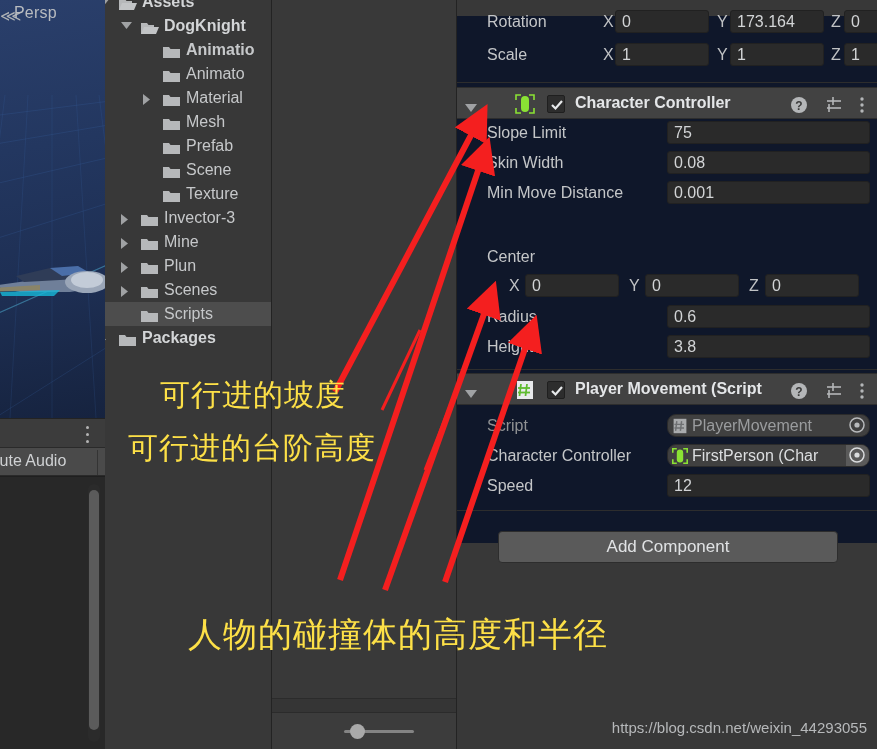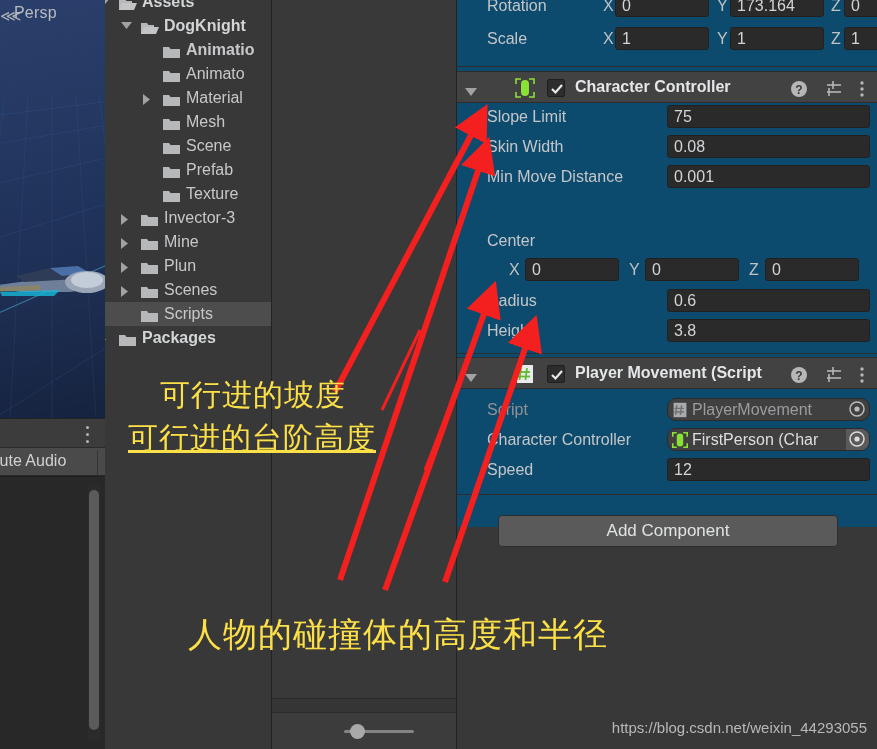--- a/index.html
+++ b/index.html
@@ -108,22 +108,22 @@
     position: absolute; left: 78px; top: 11px; width: 15px; height: 15px;
     background: #a9a9a9; border-radius: 50%;
   }
   #center-top-strip {
     position:absolute; left:0; bottom:37px; width:184px; height:14px;
     background:#353535; border-top:1px solid #2b2b2b;
   }
 
   
   #inspector {
-    position: absolute; left: 457px; top: 0; width: 420px; height: 527px;
-    background: #0c4a6e;
+    position: absolute; left: 457px; top: 16px; width: 420px; height: 527px;
+    background: #0f172a;
   }
   .insp-row {
     position: relative; height: 30px;
   }
   .insp-label {
     position: absolute; left: 30px; top: 4px;
     color: #c4c6c8; font-size: 16px; white-space: nowrap;
   }
   .insp-label.dim { color: #909294; }
   .field {
@@ -307,27 +307,27 @@
         <div class="tree-row">
           <span class="folder" style="left: 58px;"><svg width="18" height="15" viewBox="0 0 18 15">
               <path d="M0 2 L6 2 L7.5 4 L17 4 L17 13 L0 13 Z" fill="#b6b8ba"></path>
             </svg></span>
           <span class="tlabel" style="left: 81px;">Mesh</span>
         </div>
         <div class="tree-row">
           <span class="folder" style="left: 58px;"><svg width="18" height="15" viewBox="0 0 18 15">
               <path d="M0 2 L6 2 L7.5 4 L17 4 L17 13 L0 13 Z" fill="#b6b8ba"></path>
             </svg></span>
+          <span class="tlabel" style="left: 81px;">Prefab</span>
+        </div>
+        <div class="tree-row">
+          <span class="folder" style="left: 58px;"><svg width="18" height="15" viewBox="0 0 18 15">
+              <path d="M0 2 L6 2 L7.5 4 L17 4 L17 13 L0 13 Z" fill="#b6b8ba"></path>
+            </svg></span>
           <span class="tlabel" style="left: 81px;">Scene</span>
-        </div>
-        <div class="tree-row">
-          <span class="folder" style="left: 58px;"><svg width="18" height="15" viewBox="0 0 18 15">
-              <path d="M0 2 L6 2 L7.5 4 L17 4 L17 13 L0 13 Z" fill="#b6b8ba"></path>
-            </svg></span>
-          <span class="tlabel" style="left: 81px;">Prefab</span>
         </div>
         <div class="tree-row">
           <span class="folder" style="left: 58px;"><svg width="18" height="15" viewBox="0 0 18 15">
               <path d="M0 2 L6 2 L7.5 4 L17 4 L17 13 L0 13 Z" fill="#b6b8ba"></path>
             </svg></span>
           <span class="tlabel" style="left: 81px;">Texture</span>
         </div>
         <div class="tree-row">
           <span class="twisty" style="left: 16px;">
             <svg width="8" height="11" viewBox="0 0 8 11">
@@ -622,17 +622,17 @@
 
     <line x1="385" y1="590" x2="489" y2="300" stroke="#f41f1f" stroke-width="6" marker-end="url(#ah)"></line>
 
     <line x1="445" y1="582" x2="530" y2="334" stroke="#f41f1f" stroke-width="6" marker-end="url(#ah)"></line>
 
     <line x1="382" y1="410" x2="420" y2="330" stroke="#f41f1f" stroke-width="3"></line>
     <line x1="425" y1="470" x2="468" y2="360" stroke="#f41f1f" stroke-width="3"></line>
   </svg>
 
   <div class="cn-note" style="left:160px; top:375px;">可行进的坡度</div>
-  <div class="cn-note" style="left:128px; top:418px;text-decoration:underline;">可行进的台阶高度</div>
+  <div class="cn-note" style="left:128px; top:428px;">可行进的台阶高度</div>
   <div class="cn-note big" style="left:188px; top:612px;">人物的碰撞体的高度和半径</div>
 
   <div id="watermark">https://blog.csdn.net/weixin_44293055</div>
 </div>
 
 </body></html>

